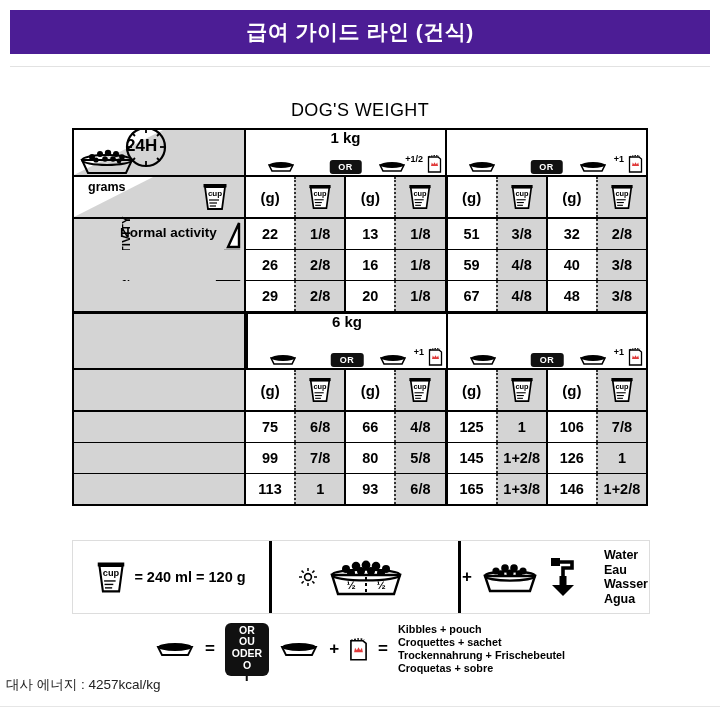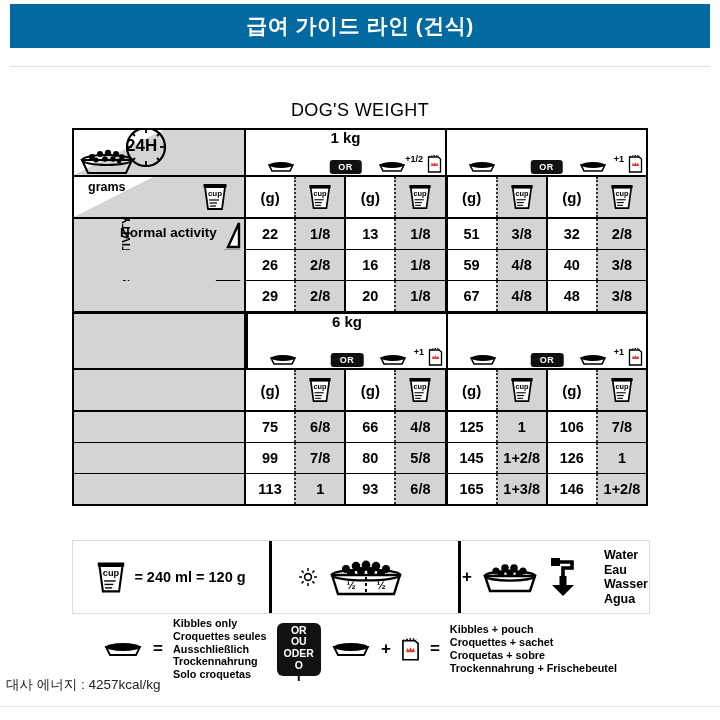--- a/index.html
+++ b/index.html
@@ -7,22 +7,22 @@
     width:720px;height:720px;overflow:hidden;
     background:#ffffff;
     font-family:"Liberation Sans","DejaVu Sans",sans-serif;
     color:#000;
     -webkit-font-smoothing:antialiased;
   }
   .page{position:relative;width:720px;height:720px;}
 
   
   .banner{
-    position:absolute;left:10px;top:4px;width:700px;height:44px;
-    background:#0369a1;
+    position:absolute;left:10px;top:10px;width:700px;height:44px;
+    background:#4c1d95;
     display:flex;align-items:center;justify-content:center;
   }
   .banner-title{
     color:#ffffff;font-size:21px;font-weight:700;letter-spacing:.5px;
   }
   .banner-rule{
     position:absolute;left:10px;top:66px;width:700px;height:1px;background:#e2e2e2;
   }
 
   
@@ -614,47 +614,40 @@
       </div>
     </div>
   </div>
 
   <div class="blegend">
     <svg width="40" height="16" viewBox="0 0 40 16">
       <path d="M3 6 L7 14 L33 14 L37 6 Z" fill="#fff" stroke="#000" stroke-width="1.8"></path>
       <ellipse cx="20" cy="6" rx="17" ry="4" fill="#000"></ellipse>
     </svg>
     <span class="eq">=</span>
-    <div class="smalltxt">
-      <div>Kibbles only</div>
-      <div>Croquettes seules</div>
-      <div>Ausschließlich</div>
-      <div>Trockennahrung</div>
-      <div>Solo croquetas</div>
-    </div>
     <div class="orbox">
       <div>OR</div>
       <div>OU</div>
       <div>ODER</div>
       <div>O</div>
     </div>
     <svg width="40" height="16" viewBox="0 0 40 16">
       <path d="M3 6 L7 14 L33 14 L37 6 Z" fill="#fff" stroke="#000" stroke-width="1.8"></path>
       <ellipse cx="20" cy="6" rx="17" ry="4" fill="#000"></ellipse>
     </svg>
     <span class="eq">+</span>
     <svg width="19" height="24" viewBox="0 0 15 19">
       <path d="M1.5 3 L11 3 L13.5 5 L13.5 18 L1.5 18 Z" fill="#fff" stroke="#000" stroke-width="1.3"></path>
       <path d="M1.5 3 Q7 0.5 12 2.2" fill="none" stroke="#000" stroke-width="1.2" stroke-dasharray="1.4 1.2"></path>
       <path d="M4 12 L4.8 8.6 L6.2 10.4 L7.5 8.2 L8.8 10.4 L10.2 8.6 L11 12 Z" fill="#e03a3a"></path>
     </svg>
     <span class="eq">=</span>
     <div class="smalltxt">
       <div>Kibbles + pouch</div>
       <div>Croquettes + sachet</div>
+      <div>Trockennahrung + Frischebeutel</div>
       <div>Croquetas + sobre</div>
-      <div>Trockennahrung + Frischebeutel</div>
     </div>
   </div>
 
   <div class="footer-txt">대사 에너지 : 4257kcal/kg</div>
   <div class="footer-rule"></div>
 </div>
 
 </body></html>

